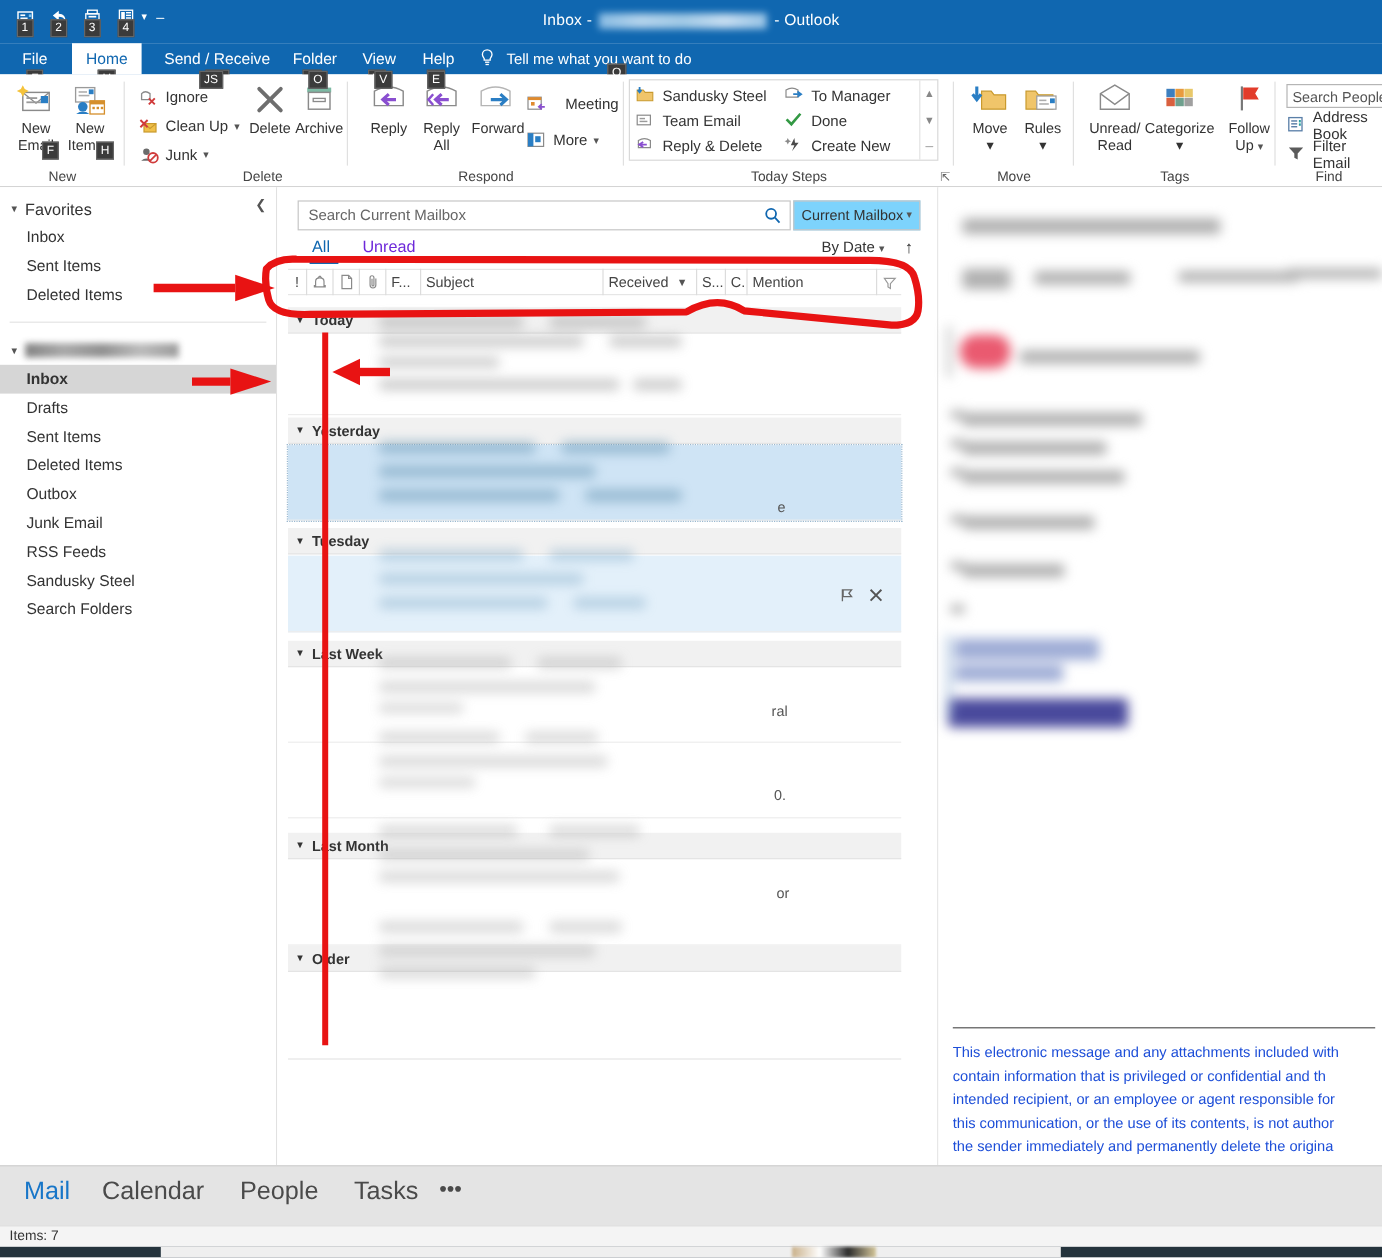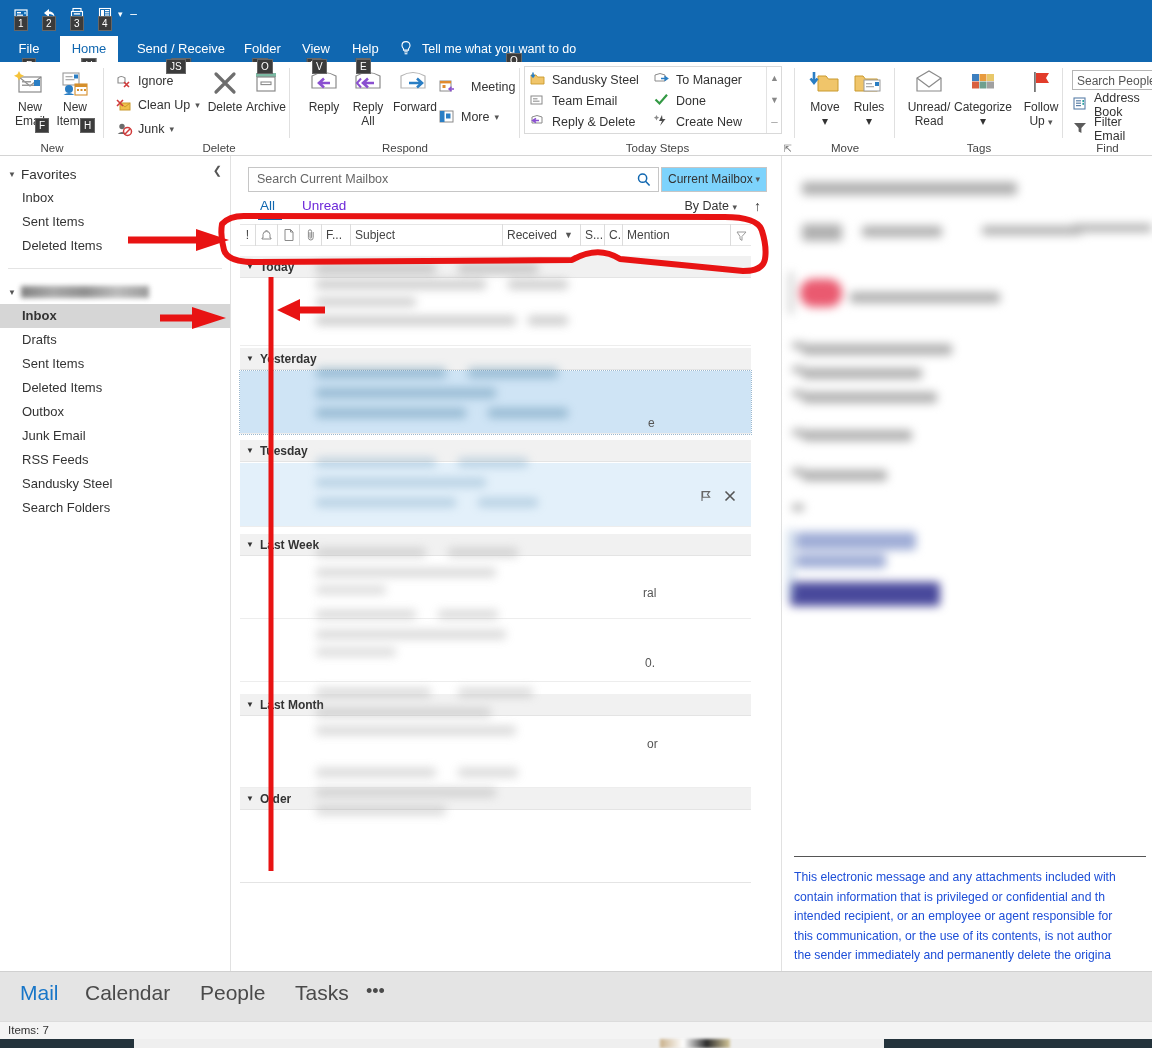--- a/index.html
+++ b/index.html
@@ -260,20 +260,25 @@
             <rect x="8" y="4" width="4.2" height="1.2" fill="#fff"></rect>
             <rect x="8" y="6.2" width="4.2" height="1.2" fill="#fff"></rect>
             <rect x="8" y="8.4" width="4.2" height="1.2" fill="#fff"></rect>
           </svg>
         <span class="keytip qat-keytip">4</span>
       </div>
       <span class="qat-caret">▾</span>
       <span class="qat-more">–</span>
     </div>
 
+    <div class="wintitle">
+      <span>Inbox -</span>
+      <span class="blurred-email"></span>
+      <span>- Outlook</span>
+    </div>
   </div>
 
   <div class="tabstrip">
     <div class="tab" style="left:8px;width:42px;text-align:center;">
       <span>File</span>
       <span class="keytip tab-keytip">F</span>
     </div>
     <div class="tab active" style="left:60px;width:58px;text-align:center;">
       <span>Home</span>
       <span class="keytip tab-keytip">H</span>

